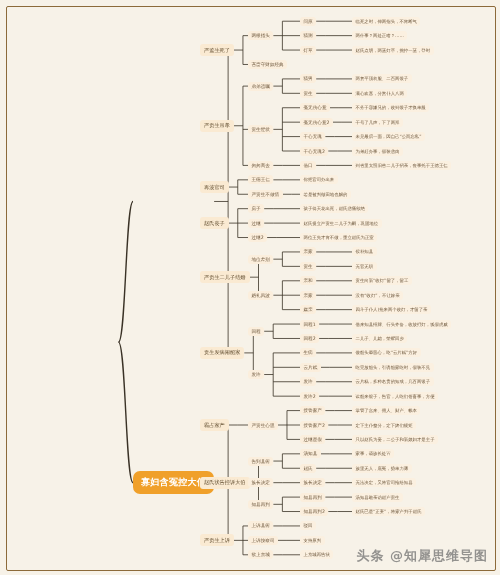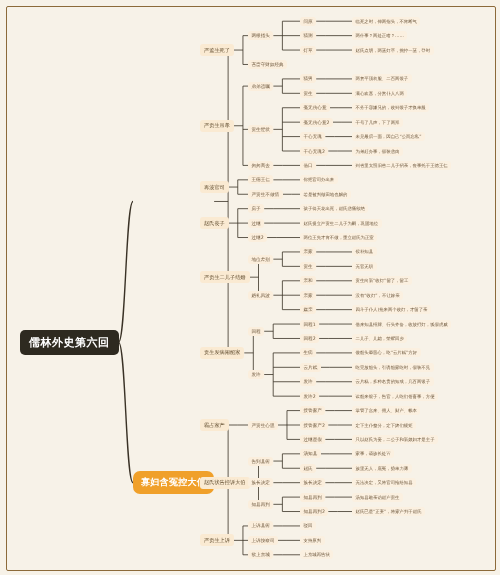--- a/index.html
+++ b/index.html
@@ -262,21 +262,21 @@
       <path d="M242.9375,540.3684210526319 L248,540.3684210526319" stroke="#3A3226" fill="none" stroke-width="0.8"></path>
       <path d="M277.96875,540.3684210526319 L286.96875,540.3684210526319" stroke="#3A3226" fill="none" stroke-width="0.8"></path>
       <path d="M286.96875,540.3684210526319 L286.96875,540.3684210526319" stroke="#3A3226" fill="none" stroke-width="0.8"></path>
       <path d="M286.96875,540.3684210526319 L300,540.3684210526319" stroke="#3A3226" fill="none" stroke-width="0.8"></path>
       <path d="M242.9375,554.7894736842109 L248,554.7894736842109" stroke="#3A3226" fill="none" stroke-width="0.8"></path>
       <path d="M273.375,554.7894736842109 L282.375,554.7894736842109" stroke="#3A3226" fill="none" stroke-width="0.8"></path>
       <path d="M282.375,554.7894736842109 L282.375,554.7894736842109" stroke="#3A3226" fill="none" stroke-width="0.8"></path>
       <path d="M282.375,554.7894736842109 L300,554.7894736842109" stroke="#3A3226" fill="none" stroke-width="0.8"></path>
     </svg>
   <div class="frame"></div>
-<div class="node root" style="left: 20px; top: 329.579px;">儒林外史第六回</div>
+  <div class="watermark">头条 @知犀思维导图</div>
     <div class="node b2" style="left: 200px; top: 44.0526px;">严监生死了</div>
     <div class="node b3" style="left: 248px; top: 31.1316px;">两根指头</div>
     <div class="node b3" style="left: 300px; top: 16.7105px;">问原</div>
     <div class="node leaf" style="left: 352px; top: 16.7105px;">临死之时，伸两指头，不肯断气</div>
     <div class="node b3" style="left: 300px; top: 31.1316px;">猜测</div>
     <div class="node leaf" style="left: 352px; top: 31.1316px;">两什事？两处正啥？……</div>
     <div class="node b3" style="left: 300px; top: 45.5526px;">灯草</div>
     <div class="node leaf" style="left: 352px; top: 45.5526px;">赵氏点明，两茎灯草，挑掉一茎，登时</div>
     <div class="node b3" style="left: 248px; top: 59.9737px;">吝啬守财奴经典</div>
     <div class="node b2" style="left: 200px; top: 119.763px;">严贡生吊孝</div>

